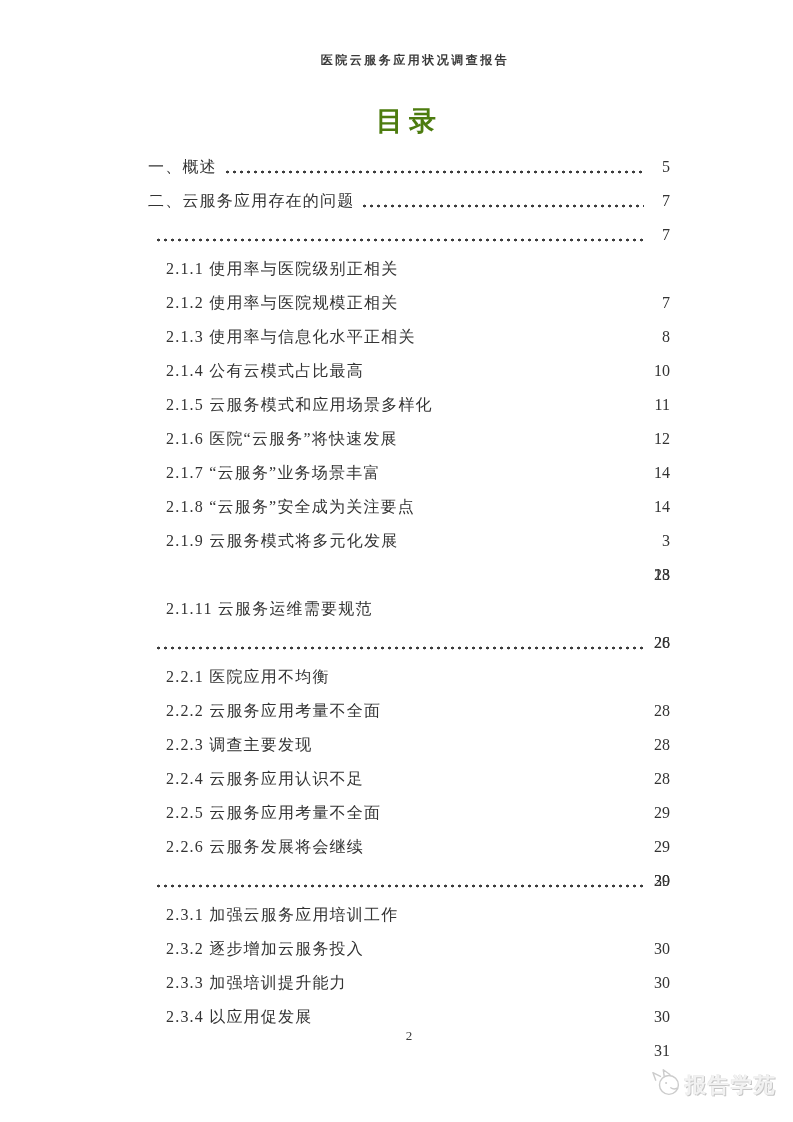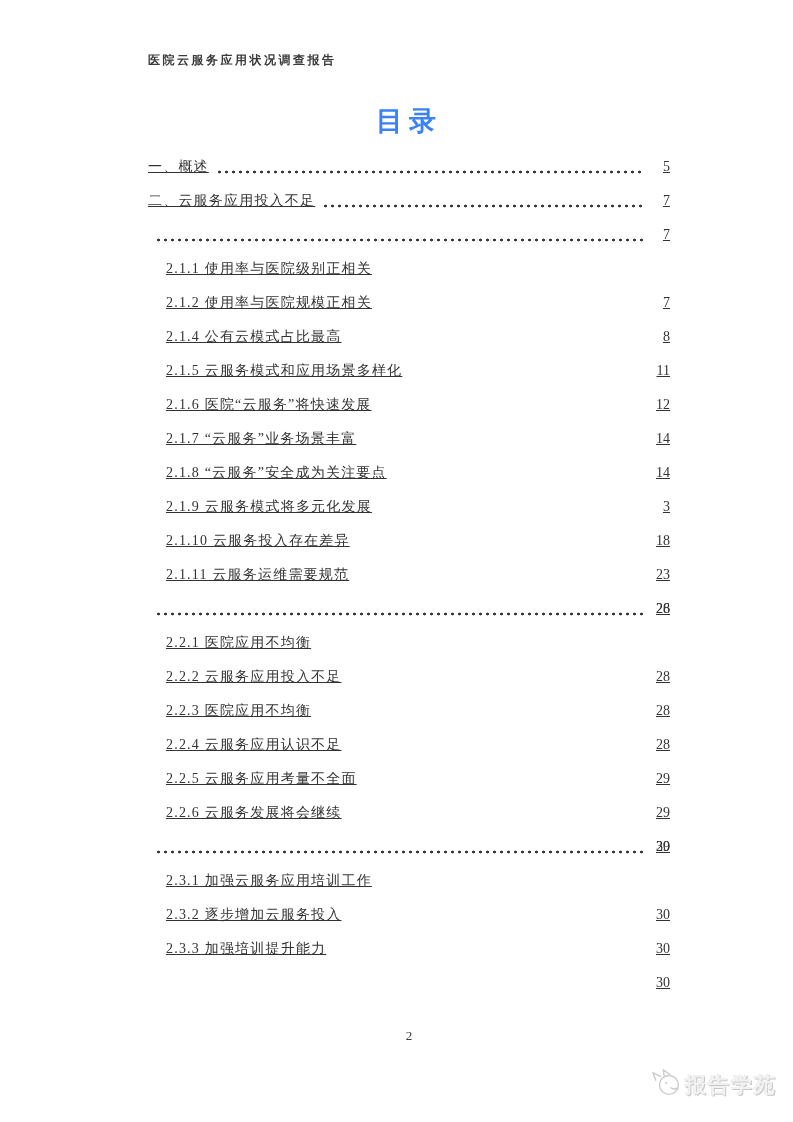--- a/index.html
+++ b/index.html
@@ -14,21 +14,21 @@
     background: #ffffff;
     overflow: hidden;
     font-family: "Liberation Serif", "DejaVu Serif", serif;
     color: #333333;
   }
   .running-header {
     position: absolute;
     top: 52px;
     left: 148px;
     width: 534px;
-    text-align: left;
+    text-align: center;
     font-size: 12px;
     font-weight: bold;
     letter-spacing: 2.5px;
     color: #3a3a3a;
     white-space: nowrap;
   }
   .doc-title {
     position: absolute;
     top: 103px;
     left: 148px;
@@ -42,22 +42,21 @@
   .toc-list {
     position: absolute;
     top: 150px;
     left: 148px;
     width: 522px;
   }
   .row {
     display: flex;
     height: 34px;
     line-height: 34px;
-    font-size: 14px;
-    text-decoration: underline;
+    font-size: 16px;
   }
   .row.lvl1 { padding-left: 18px; flex-direction: column; }
   .lbl {
     white-space: nowrap;
     letter-spacing: 1.2px;
     color: #333333;
   }
   .dots {
     flex: 1;
     margin: 0 4px 0 7px;
@@ -96,48 +95,53 @@
   }
   .cat-icon { display: inline-block; }
 </style>
 </head>
 <body>
 
 <div class="page">
 
   <div class="running-header">医院云服务应用状况调查报告</div>
 
-  <div class="doc-title" style="color: #3b82f6;">目录</div>
+  <div class="doc-title" style="color: #4d7c0f;">目录</div>
 
   <div class="toc-list">
       <div class="row">
     <span class="lbl">一、概述</span>
     <span class="dots"></span>
     <span class="pg">5</span>
   </div>
       <div class="row">
-    <span class="lbl">二、云服务应用投入不足</span>
+    <span class="lbl">二、云服务应用存在的问题</span>
     <span class="dots"></span>
     <span class="pg">7</span>
   </div>
       <div class="row">
     <span class="dots"></span>
     <span class="pg">7</span>
   </div>
       <div class="row lvl1">
     <span class="lbl">2.1.1 使用率与医院级别正相关</span>
     <span class="dots"></span>
     <span class="pg">7</span>
   </div>
       <div class="row lvl1">
     <span class="lbl">2.1.2 使用率与医院规模正相关</span>
     <span class="dots"></span>
     <span class="pg">8</span>
   </div>
       <div class="row lvl1">
+    <span class="lbl">2.1.3 使用率与信息化水平正相关</span>
+    <span class="dots"></span>
+    <span class="pg">10</span>
+  </div>
+      <div class="row lvl1">
     <span class="lbl">2.1.4 公有云模式占比最高</span>
     <span class="dots"></span>
     <span class="pg">11</span>
   </div>
       <div class="row lvl1">
     <span class="lbl">2.1.5 云服务模式和应用场景多样化</span>
     <span class="dots"></span>
     <span class="pg">12</span>
   </div>
       <div class="row lvl1">
@@ -154,45 +158,44 @@
     <span class="lbl">2.1.8 “云服务”安全成为关注要点</span>
     <span class="dots"></span>
     <span class="pg">3</span>
   </div>
       <div class="row lvl1">
     <span class="lbl">2.1.9 云服务模式将多元化发展</span>
     <span class="dots"></span>
     <span class="pg">18</span>
   </div>
       <div class="row lvl1">
-    <span class="lbl">2.1.10 云服务投入存在差异</span>
     <span class="dots"></span>
     <span class="pg">23</span>
   </div>
       <div class="row lvl1">
     <span class="lbl">2.1.11 云服务运维需要规范</span>
     <span class="dots"></span>
     <span class="pg">26</span>
   </div>
       <div class="row">
     <span class="dots"></span>
     <span class="pg">28</span>
   </div>
       <div class="row lvl1">
     <span class="lbl">2.2.1 医院应用不均衡</span>
     <span class="dots"></span>
     <span class="pg">28</span>
   </div>
       <div class="row lvl1">
-    <span class="lbl">2.2.2 云服务应用投入不足</span>
-    <span class="dots"></span>
-    <span class="pg">28</span>
-  </div>
-      <div class="row lvl1">
-    <span class="lbl">2.2.3 医院应用不均衡</span>
+    <span class="lbl">2.2.2 云服务应用考量不全面</span>
+    <span class="dots"></span>
+    <span class="pg">28</span>
+  </div>
+      <div class="row lvl1">
+    <span class="lbl">2.2.3 调查主要发现</span>
     <span class="dots"></span>
     <span class="pg">28</span>
   </div>
       <div class="row lvl1">
     <span class="lbl">2.2.4 云服务应用认识不足</span>
     <span class="dots"></span>
     <span class="pg">29</span>
   </div>
       <div class="row lvl1">
     <span class="lbl">2.2.5 云服务应用考量不全面</span>
@@ -215,20 +218,25 @@
   </div>
       <div class="row lvl1">
     <span class="lbl">2.3.2 逐步增加云服务投入</span>
     <span class="dots"></span>
     <span class="pg">30</span>
   </div>
       <div class="row lvl1">
     <span class="lbl">2.3.3 加强培训提升能力</span>
     <span class="dots"></span>
     <span class="pg">30</span>
+  </div>
+      <div class="row lvl1">
+    <span class="lbl">2.3.4 以应用促发展</span>
+    <span class="dots"></span>
+    <span class="pg">31</span>
   </div>
     </div>
 
   <div class="footer-pagenum">2</div>
 
   <div class="watermark">
     <span class="cat-icon">
       <svg width="34" height="30" viewBox="0 0 36 30">
         <g fill="none" stroke="#cccccc" stroke-width="1.5" stroke-linecap="round" stroke-linejoin="round">
           <path d="M5 12 L2 4 L10 8"></path>

